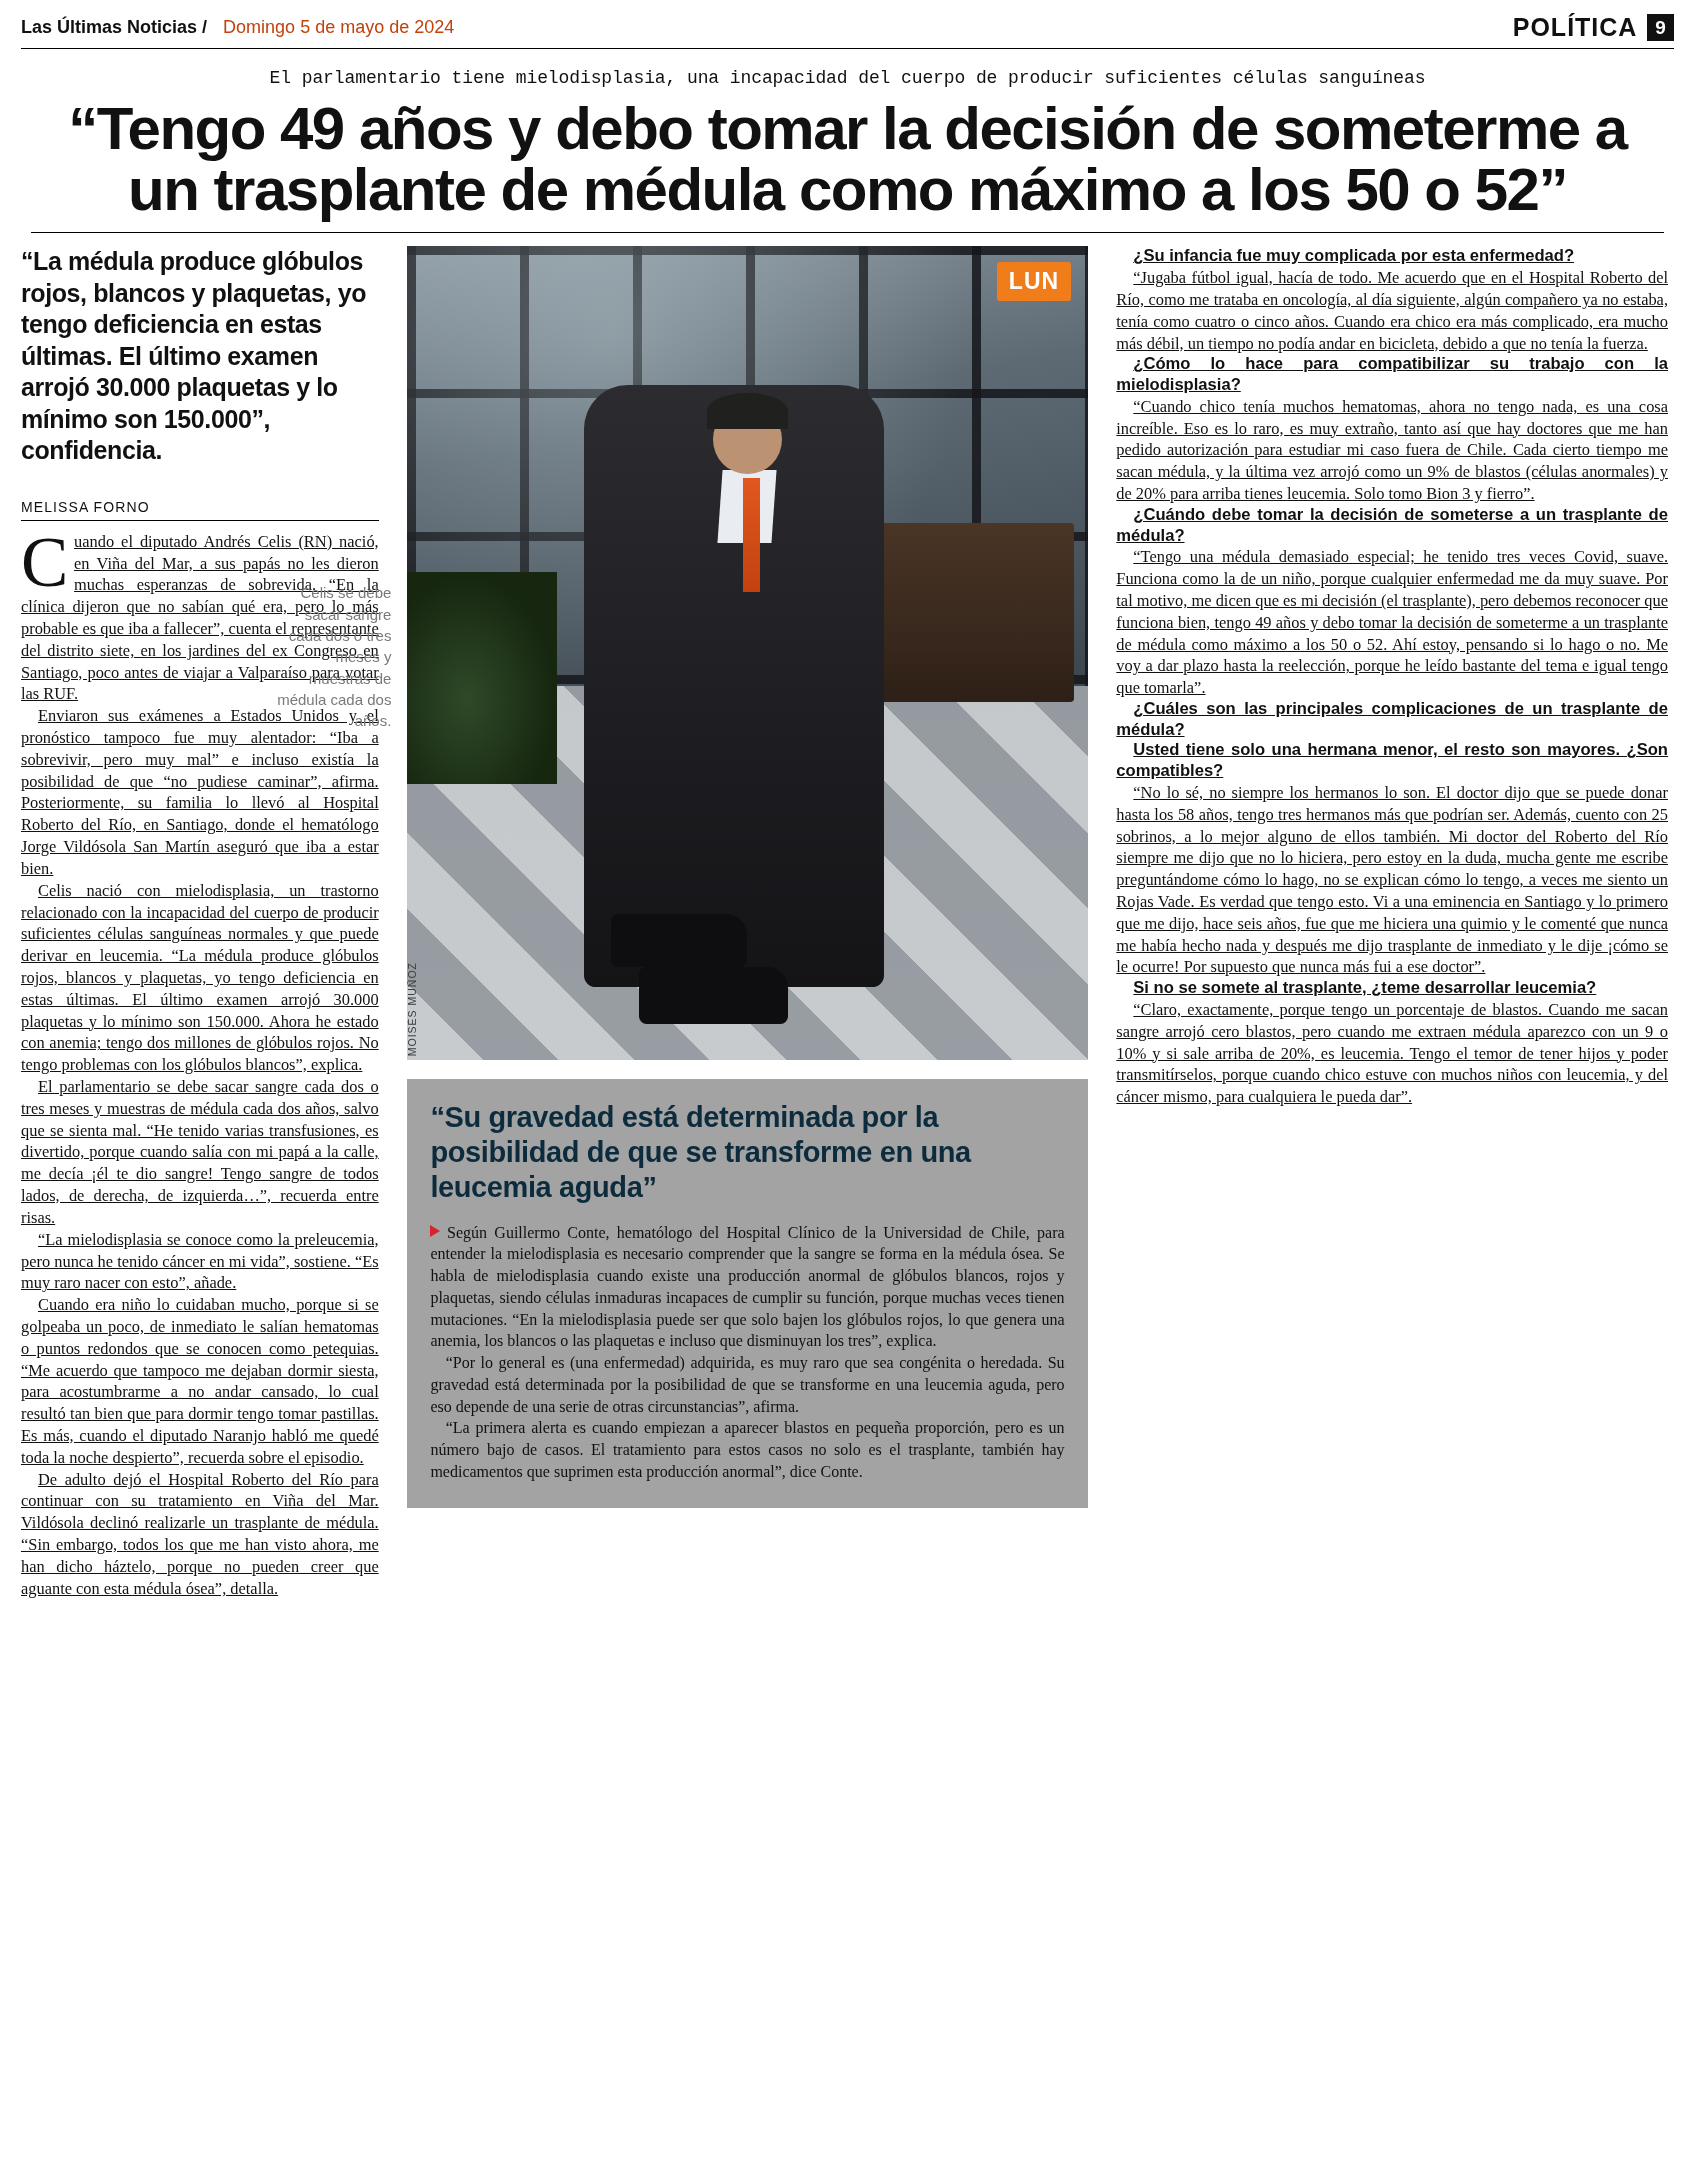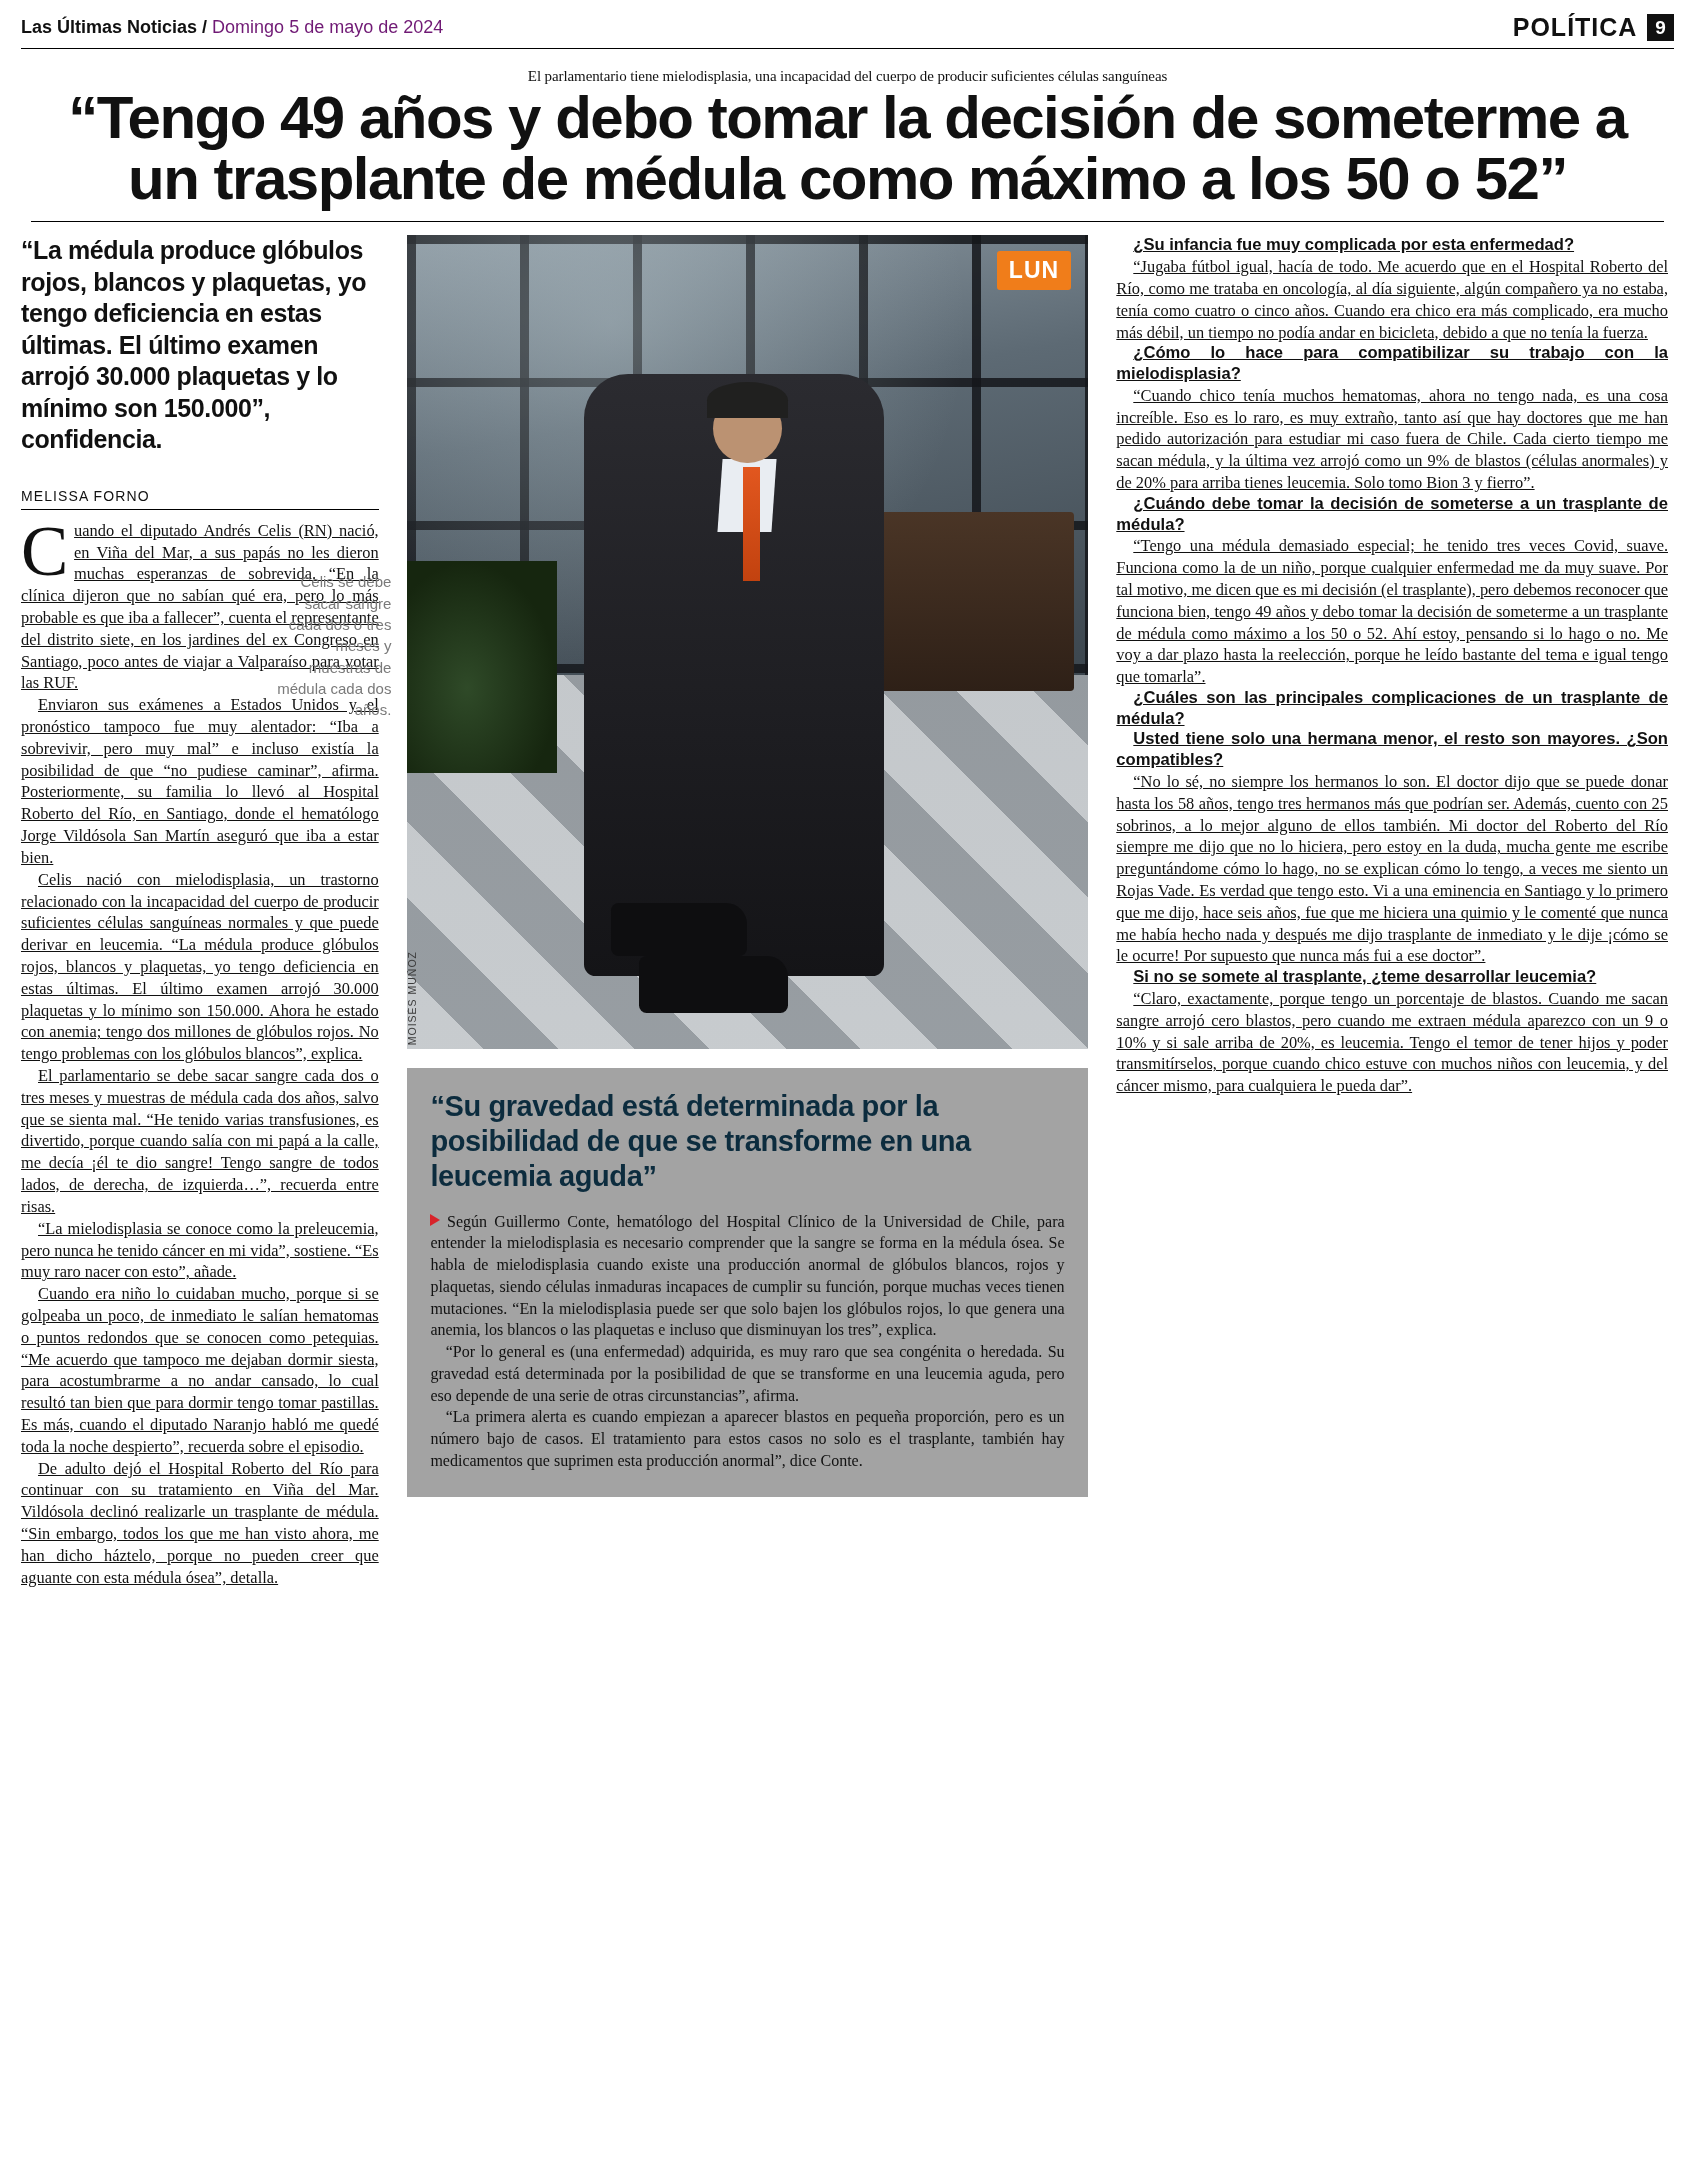--- a/index.html
+++ b/index.html
@@ -13,36 +13,36 @@
   }
   .page { width:1695px; padding:13.4px 21px 17px 21px; }
 
   
   .masthead {
     display:flex; align-items:center; justify-content:space-between;
     border-bottom:1.9px solid #000; padding-bottom:5.7px;
   }
   .masthead-left { font-family:"Liberation Sans", sans-serif; font-size:18px; }
   .masthead-left .brand { font-weight:bold; }
-  .masthead-left .date { color:#701a75; }
+  .masthead-left .date { color:#c2410c;margin-left:11px; }
   .masthead-right { display:flex; align-items:center; gap:9.6px; }
   .section-name {
     font-family:"Liberation Sans", sans-serif;
     font-weight:bold; font-size:25px; letter-spacing:1px;
   }
   .page-number {
     background:#111; color:#fff; font-family:"Liberation Sans", sans-serif;
     font-weight:bold; font-size:19px; width:27px; height:27px;
     display:flex; align-items:center; justify-content:center;
   }
 
   
   .kicker {
-    text-align:center; font-family:Liberation Serif, serif;
-    font-size:15px; margin:19px 0 2px 0; letter-spacing:-0.1px;
+    text-align:center; font-family:Liberation Mono, monospace;
+    font-size:18px; margin:19px 0 10px 0; letter-spacing:-0.1px;
   }
   .headline {
     text-align:center;
     font-family:"Liberation Sans", sans-serif;
     font-weight:bold;
     font-size:60px;
     line-height:1.02;
     letter-spacing:-1.5px;
     margin:0 9.6px 9.6px 9.6px;
     padding-bottom:11.5px;

